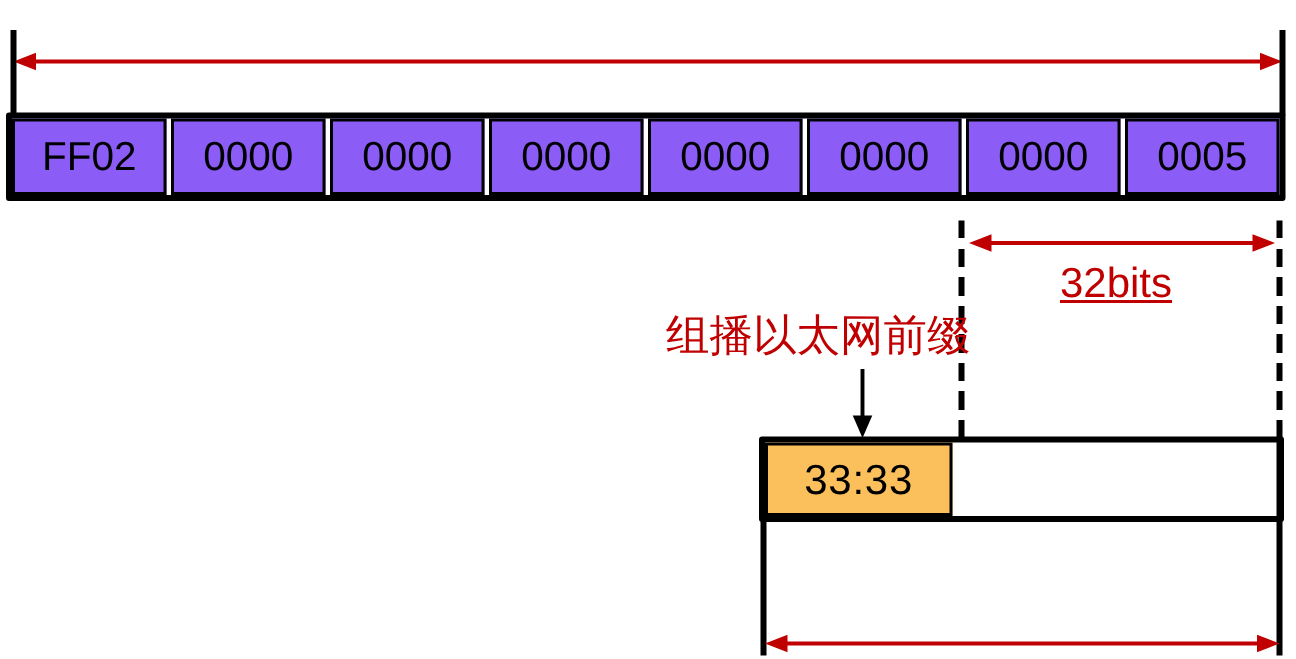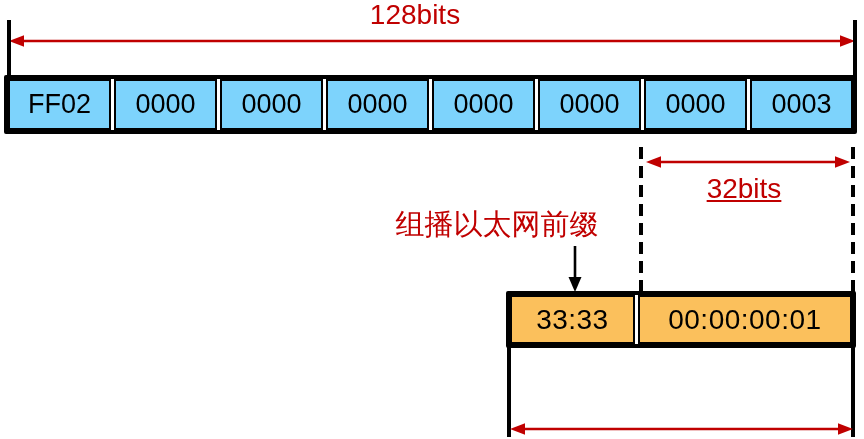--- a/index.html
+++ b/index.html
@@ -46,76 +46,74 @@
   }
   .cell{
     box-sizing:border-box;
     border:2px solid #000;
     display:flex;
     align-items:center;
     justify-content:center;
     font-size:27px;
     color:#000;
   }
-  .cell.blue{background:#7dd3fc;flex:1;}
+  .cell.blue{background:#8b5cf6;flex:1;}
   .cell.orange{background:#FBC05C;font-size:28px;letter-spacing:0.5px;}
   .cell.orange.prefix{flex:0 0 36.5%;}
   .cell.orange.suffix{flex:1;}
   svg.red-arrow line{stroke:#C00000;stroke-width:2.6px;}
   svg.red-arrow polygon{fill:#C00000;}
   svg.black-arrow line{stroke:#000;stroke-width:2.6px;}
   svg.black-arrow polygon{fill:#000;}
 </style>
 </head>
 <body>
 
 <div class="canvas">
 
-  <div class="label" style="left:315px;top:0px;width:200px;">128bits</div>
 
   <svg class="red-arrow abs" style="left:8px;top:33px;" width="848" height="16" viewBox="0 0 848 16">
     <line x1="13" y1="8" x2="835" y2="8"></line>
     <polygon points="1,8 16,2.2 16,13.8"></polygon>
     <polygon points="847,8 832,2.2 832,13.8"></polygon>
   </svg>
 
   <div class="tick" style="left:7px;top:20px;height:57px;"></div>
   <div class="tick" style="left:853px;top:20px;height:57px;"></div>
 
   <div class="row" style="left:4px;top:75px;width:853px;height:59px;">
     <div class="cell blue">FF02</div>
     <div class="cell blue">0000</div>
     <div class="cell blue">0000</div>
     <div class="cell blue">0000</div>
     <div class="cell blue">0000</div>
     <div class="cell blue">0000</div>
     <div class="cell blue">0000</div>
-    <div class="cell blue">0003</div>
+    <div class="cell blue">0005</div>
   </div>
 
   <div class="dash" style="left:639px;top:147px;height:145px;"></div>
   <div class="dash" style="left:851px;top:147px;height:141px;"></div>
 
   <svg class="red-arrow abs" style="left:645px;top:154px;" width="206" height="16" viewBox="0 0 206 16">
     <line x1="13" y1="8" x2="193" y2="8"></line>
     <polygon points="1,8 16,2.2 16,13.8"></polygon>
     <polygon points="205,8 190,2.2 190,13.8"></polygon>
   </svg>
   <div class="label" style="left:644px;top:174px;width:200px;text-decoration:underline;">32bits</div>
 
-  <div class="label" style="left:347px;top:209px;width:300px;font-size:29px;">组播以太网前缀</div>
+  <div class="label" style="left:347px;top:209px;width:300px;font-size:29px;text-align:right;">组播以太网前缀</div>
 
   <svg class="black-arrow abs" style="left:565px;top:246px;" width="20" height="47" viewBox="0 0 20 47">
     <line x1="10" y1="0" x2="10" y2="34"></line>
     <polygon points="10,46 3.5,31 16.5,31"></polygon>
   </svg>
 
   <div class="row" style="left:506px;top:291px;width:350px;height:57px;">
     <div class="cell orange prefix">33:33</div>
-    <div class="cell orange suffix">00:00:00:01</div>
   </div>
 
   <div class="vline" style="left:507px;top:347px;height:90px;"></div>
   <div class="vline" style="left:851px;top:288px;height:149px;"></div>
 
 
   <svg class="red-arrow abs" style="left:509px;top:421px;" width="345" height="16" viewBox="0 0 345 16">
     <line x1="13" y1="8" x2="332" y2="8"></line>
     <polygon points="1,8 16,2.2 16,13.8"></polygon>
     <polygon points="344,8 329,2.2 329,13.8"></polygon>

